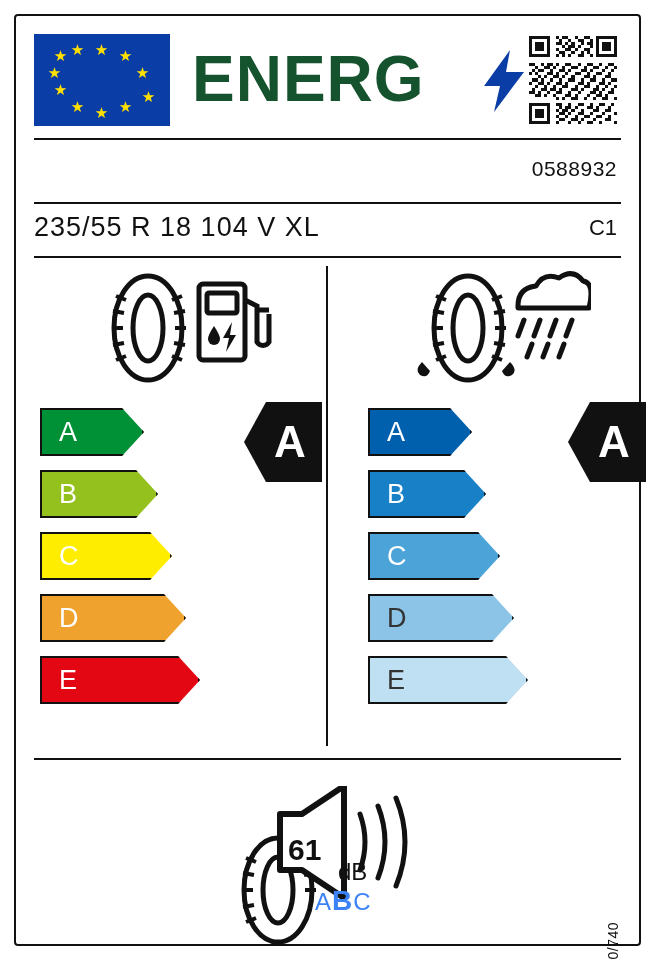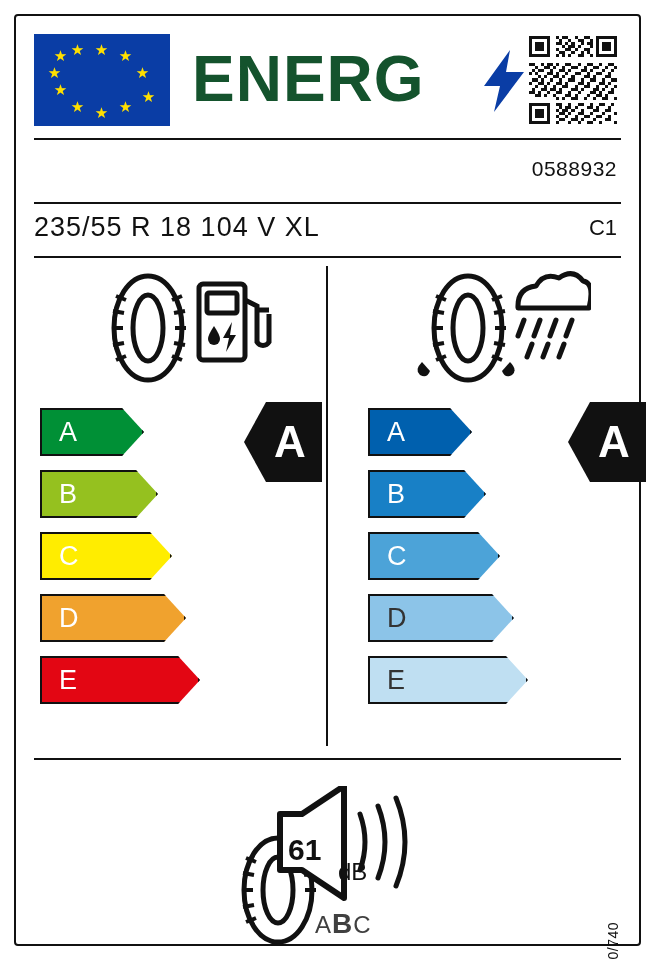--- a/index.html
+++ b/index.html
@@ -208,23 +208,23 @@
     position: absolute;
     left: 322px;
     top: 823px;
     font-size: 24px;
     color: #111111;
     margin-top: 19px;
   }
   .noise-classes {
     position: absolute;
     left: 299px;
-    top: 892px;
+    top: 869px;
     font-size: 24px;
-    color: #404040;
+    color: #3b82f6;
     letter-spacing: 1px;
   }
   .noise-classes b { font-size: 28px; }
 
   .sidecode {
     position: absolute;
     right: 18px;
     bottom: 22px;
     font-size: 14px;
     color: #111111;

